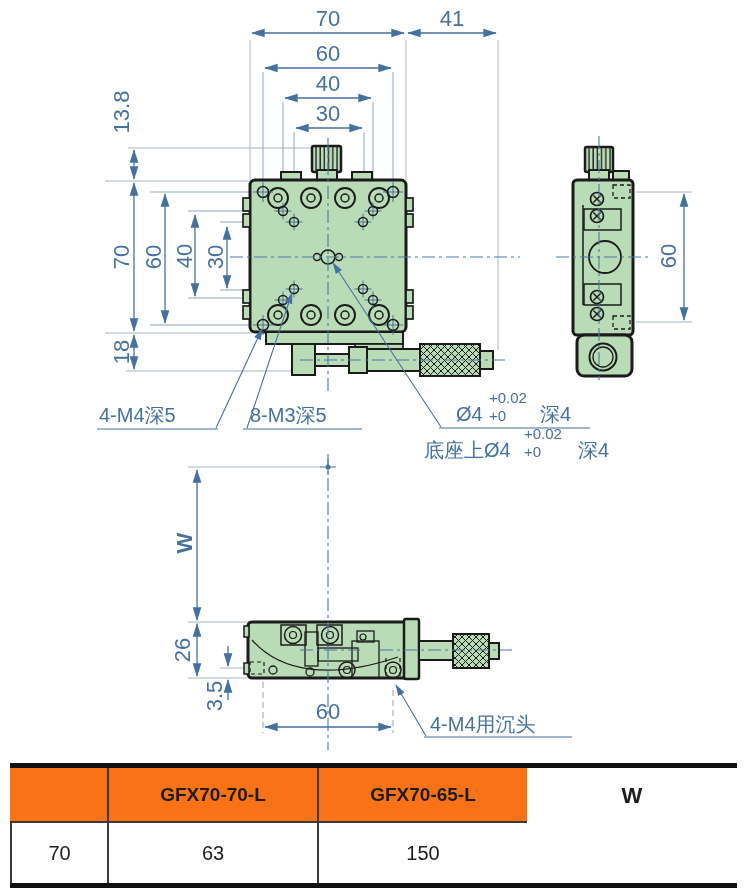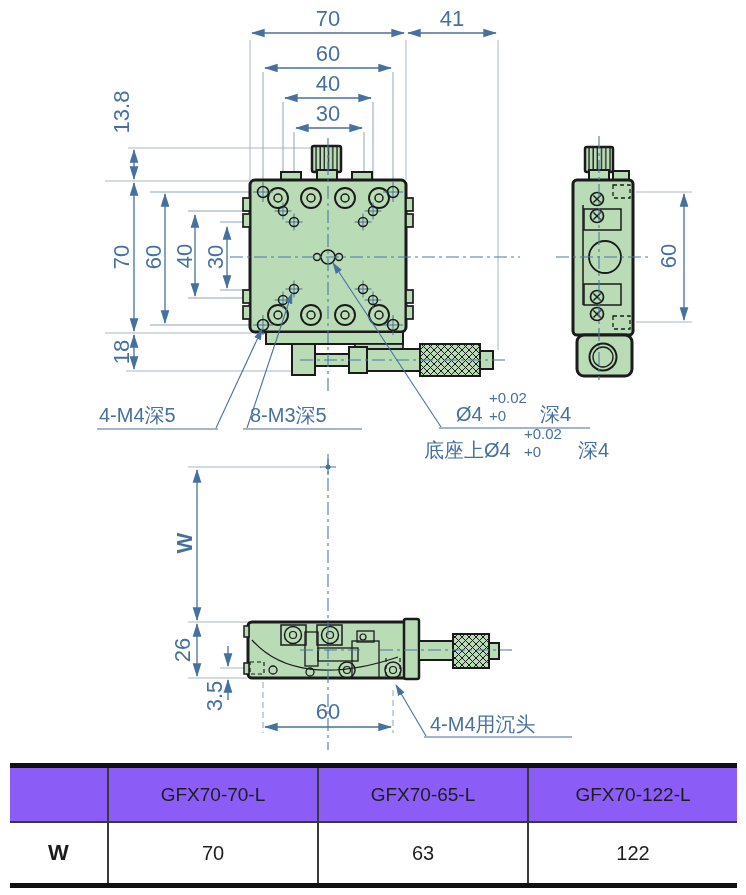--- a/index.html
+++ b/index.html
@@ -10,21 +10,21 @@
   .dtb{font-size:22px;font-weight:bold;fill:#46719f;text-anchor:middle;}
   .an{font-size:20px;fill:#46719f;}
   .tol{font-size:15px;fill:#46719f;}
 
   .spec-table{position:absolute;left:10px;top:763px;width:727px;
               border-top:5px solid #111;border-bottom:5px solid #111;
               display:grid;grid-template-columns:97px 210px 210px 210px;
               grid-template-rows:55px 60px;}
   .spec-table .cell{display:flex;align-items:center;justify-content:center;
                     color:#1d1d1d;background:#ffffff;box-sizing:border-box;}
-  .spec-table .hdr{background:#8b5cf6;font-weight:normal;font-size:19px;
+  .spec-table .hdr{background:#f97316;font-weight:bold;font-size:19px;
                    border-bottom:2px solid #3a3a3a;}
   .spec-table .cdiv{border-left:2px solid #3a3a3a;}
   .spec-table .rowlabel{font-weight:bold;font-size:22px;}
   .spec-table .val{font-size:20px;}
 </style>
 </head>
 <body>
 
 <div class="page">
 
@@ -291,20 +291,19 @@
     <text class="an" x="578" y="457">深4</text>
   </g>
   <text class="an" x="430" y="731">4-M4用沉头</text>
 </svg>
 
 
 <div class="spec-table">
   <div class="cell hdr"></div>
   <div class="cell hdr cdiv">GFX70-70-L</div>
   <div class="cell hdr cdiv">GFX70-65-L</div>
-  <div class="cell hdr cdiv">GFX70-122-L</div>
   <div class="cell rowlabel">W</div>
   <div class="cell val cdiv">70</div>
   <div class="cell val cdiv">63</div>
-  <div class="cell val cdiv">122</div>
+  <div class="cell val cdiv">150</div>
 </div>
 
 </div>
 
 </body></html>

